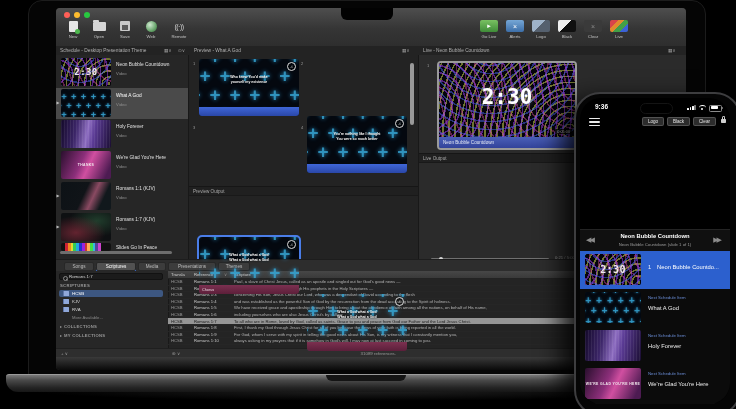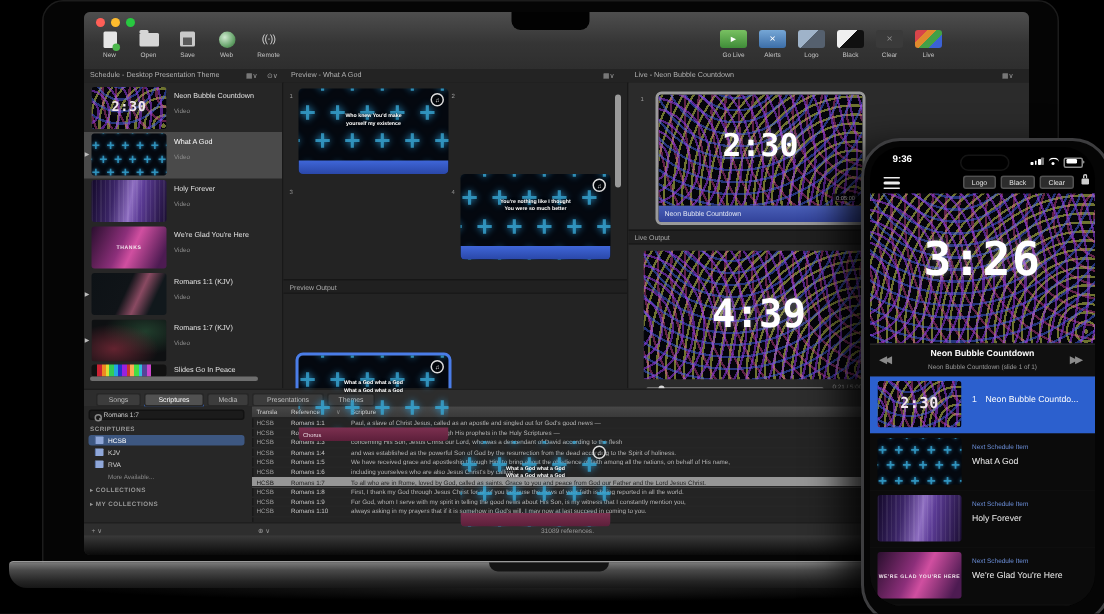--- a/index.html
+++ b/index.html
@@ -476,23 +476,20 @@
     <div class="lcol">
       <div class="snum" style="left:8px;top:8px">1</div>
       <div class="liveslide">
         <div class="thumb neon">
           <div class="livetime cd" style="font-size:21px">2:30</div>
           <div class="durchip">0:05:00</div>
         </div>
         <div class="livelabel">Neon Bubble Countdown</div>
       </div>
       <div class="sectionhdr" style="top:98px;width:267px">Live Output</div>
-      <div class="lout neon">
-        <div class="livetime cd" style="font-size:26px;top:28px">4:39</div>
-      </div>
       <div class="lctrl">
         <div class="sliderline" style="left:12px;top:203px;width:118px"></div>
         <div class="sliderdot" style="left:20px;top:201.5px"></div>
         <span style="position:absolute;left:136px;top:200px">0:21 / 5:00</span>
         <div class="pausebtn" style="left:12px;top:210px"></div>
         <div class="minibtn" style="left:30px;top:212px;width:11px;height:7px">‹‹</div>
         <div class="minibtn" style="left:44px;top:212px;width:11px;height:7px">››</div>
         <span style="position:absolute;left:116px;top:212px;color:#bbb">➤</span>
         <span style="position:absolute;left:126px;top:212px;color:#bbb">♫</span>
         <div class="sliderline" style="left:138px;top:215px;width:26px"></div>
@@ -621,23 +618,20 @@
     <div class="pnav">
       <div class="burger">
           <i></i>
           <i></i>
           <i style="margin:0"></i>
         </div>
       <div class="pbtn" style="left:62px;width:22px">Logo</div>
       <div class="pbtn" style="left:87px;width:23px">Black</div>
       <div class="pbtn" style="left:113px;width:23px">Clear</div>
       <div class="plock"></div>
-    </div>
-    <div class="pviewer neon">
-      <div class="cd">3:26</div>
     </div>
     <div class="pnow">
       <div class="skipic" style="left:6px">◀◀</div>
       <div class="pnowt">Neon Bubble Countdown</div>
       <div class="pnows">Neon Bubble Countdown (slide 1 of 1)</div>
       <div class="skipic" style="right:10px">▶▶</div>
     </div>
     <div class="plist">
       <div class="prow sel" style="top:0">
         <div class="pthumb neon">

